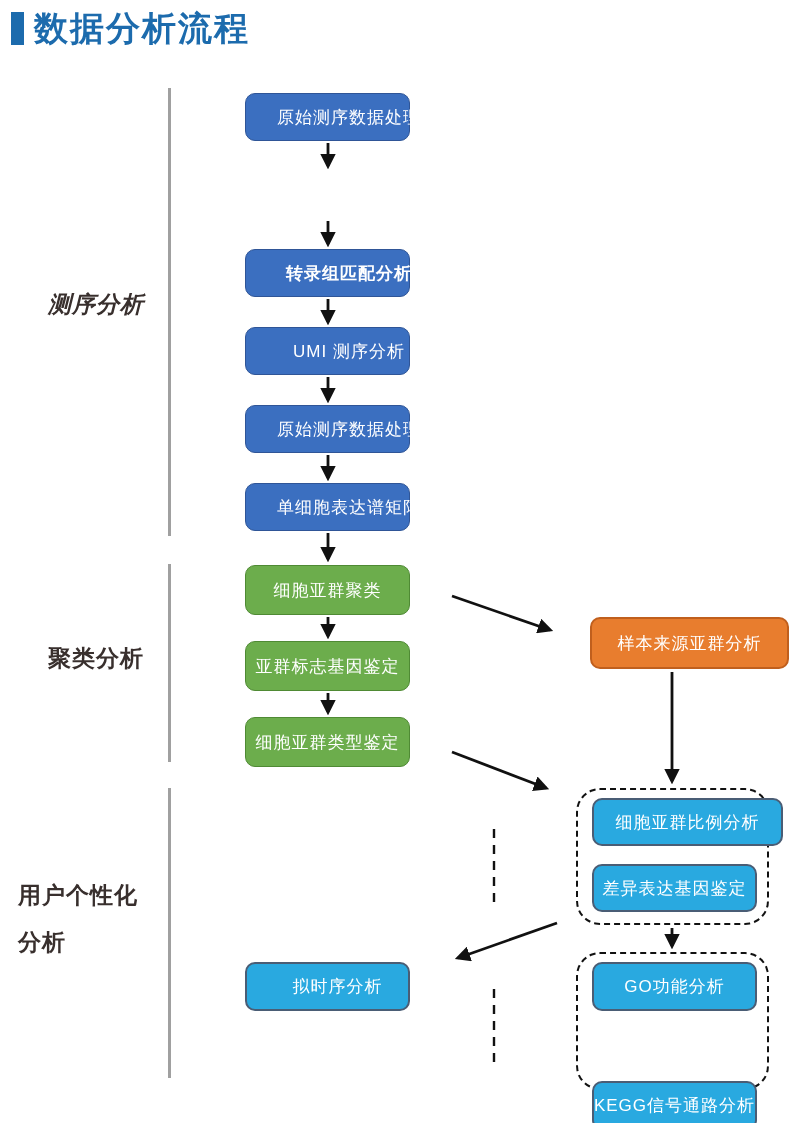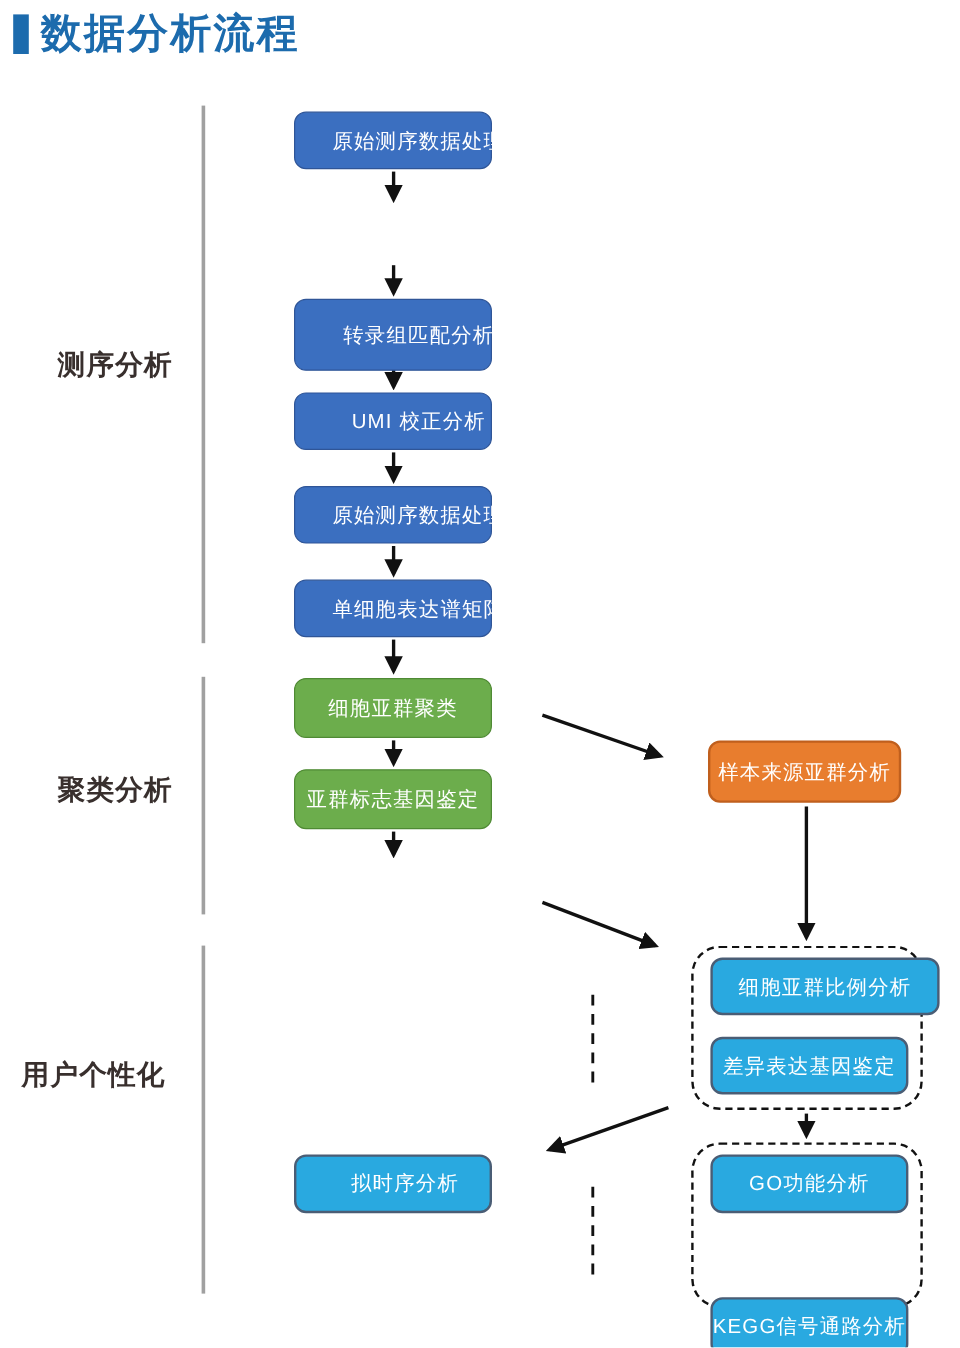--- a/index.html
+++ b/index.html
@@ -45,24 +45,25 @@
 </head>
 <body>
 
 <div id="canvas" style="--title-blue: #1c6bad; --box-blue: #3b6fc0; --box-green: #6cad4c; --box-orange: #e87d2e; --box-cyan: #29a9e0;">
 
   <div class="title-row">
     <div class="title-bar"></div>
     <div class="title-text">数据分析流程</div>
   </div>
 
-  <div class="section-label" style="left:48px;top:281px;">测序分析</div>
+  <div class="section-label" style="left:48px;top:281px;font-style:italic;">测序分析</div>
   <div class="section-label" style="left:48px;top:635px;">聚类分析</div>
   <div class="section-label" style="left:18px;top:872px;">
     <div>用户个性化</div>
+    <div>分析</div>
   </div>
 
   <div class="vline" style="top:88px;height:448px;"></div>
   <div class="vline" style="top:564px;height:198px;"></div>
   <div class="vline" style="top:788px;height:290px;"></div>
 
   <svg id="connectors" viewBox="0 0 800 1123">
     <defs>
       <marker id="ah" markerWidth="5.5" markerHeight="5.5" refX="4.3" refY="2.75" orient="auto">
         <path d="M0,0 L5.5,2.75 L0,5.5 z" fill="#111111"></path>
@@ -81,29 +82,30 @@
       <line x1="672" y1="672" x2="672" y2="781" marker-end="url(#ah)"></line>
       <line x1="452" y1="752" x2="546" y2="788" marker-end="url(#ah)"></line>
       <line x1="557" y1="923" x2="458" y2="958" marker-end="url(#ah)"></line>
       <line x1="672" y1="928" x2="672" y2="946" marker-end="url(#ah)"></line>
       <line x1="494" y1="829" x2="494" y2="902" stroke-width="2.4" stroke-dasharray="9 7"></line>
       <line x1="494" y1="989" x2="494" y2="1068" stroke-width="2.4" stroke-dasharray="9 7"></line>
     </g>
   </svg>
 
   <div class="node node-blue" style="left:245px;top:93px;width:165px;height:48px;">原始测序数据处理</div>
-  <div class="node node-blue" style="left:245px;top:249px;width:165px;height:60px;">转录组匹配分析</div>
-  <div class="node node-blue" style="left:245px;top:327px;width:165px;height:48px;">UMI 校正分析</div>
+  <div class="node node-blue" style="left:245px;top:249px;width:165px;height:48px;font-weight:bold;">转录组匹配分析</div>
+  <div class="node node-blue" style="left:245px;top:327px;width:165px;height:48px;">UMI 测序分析</div>
   <div class="node node-blue" style="left:245px;top:405px;width:165px;height:48px;">原始测序数据处理</div>
   <div class="node node-blue" style="left:245px;top:483px;width:165px;height:48px;">单细胞表达谱矩阵</div>
 
   <div class="node node-green" style="left:245px;top:565px;width:165px;height:50px;">细胞亚群聚类</div>
   <div class="node node-green" style="left:245px;top:641px;width:165px;height:50px;">亚群标志基因鉴定</div>
+  <div class="node node-green" style="left:245px;top:717px;width:165px;height:50px;">细胞亚群类型鉴定</div>
 
-  <div class="node node-orange" style="left:590px;top:617px;width:161px;height:52px;">样本来源亚群分析</div>
+  <div class="node node-orange" style="left:590px;top:617px;width:199px;height:52px;">样本来源亚群分析</div>
 
   <div class="dashed-group" style="left:576px;top:788px;width:193px;height:137px;"></div>
   <div class="node node-cyan" style="left:592px;top:798px;width:191px;height:48px;">细胞亚群比例分析</div>
   <div class="node node-cyan" style="left:592px;top:864px;width:165px;height:48px;">差异表达基因鉴定</div>
 
   <div class="node node-cyan" style="left:245px;top:962px;width:165px;height:49px;padding-left:20px;">拟时序分析</div>
 
   <div class="dashed-group" style="left:576px;top:952px;width:193px;height:138px;"></div>
   <div class="node node-cyan" style="left:592px;top:962px;width:165px;height:49px;">GO功能分析</div>
   <div class="node node-cyan" style="left:592px;top:1081px;width:165px;height:49px;">KEGG信号通路分析</div>

